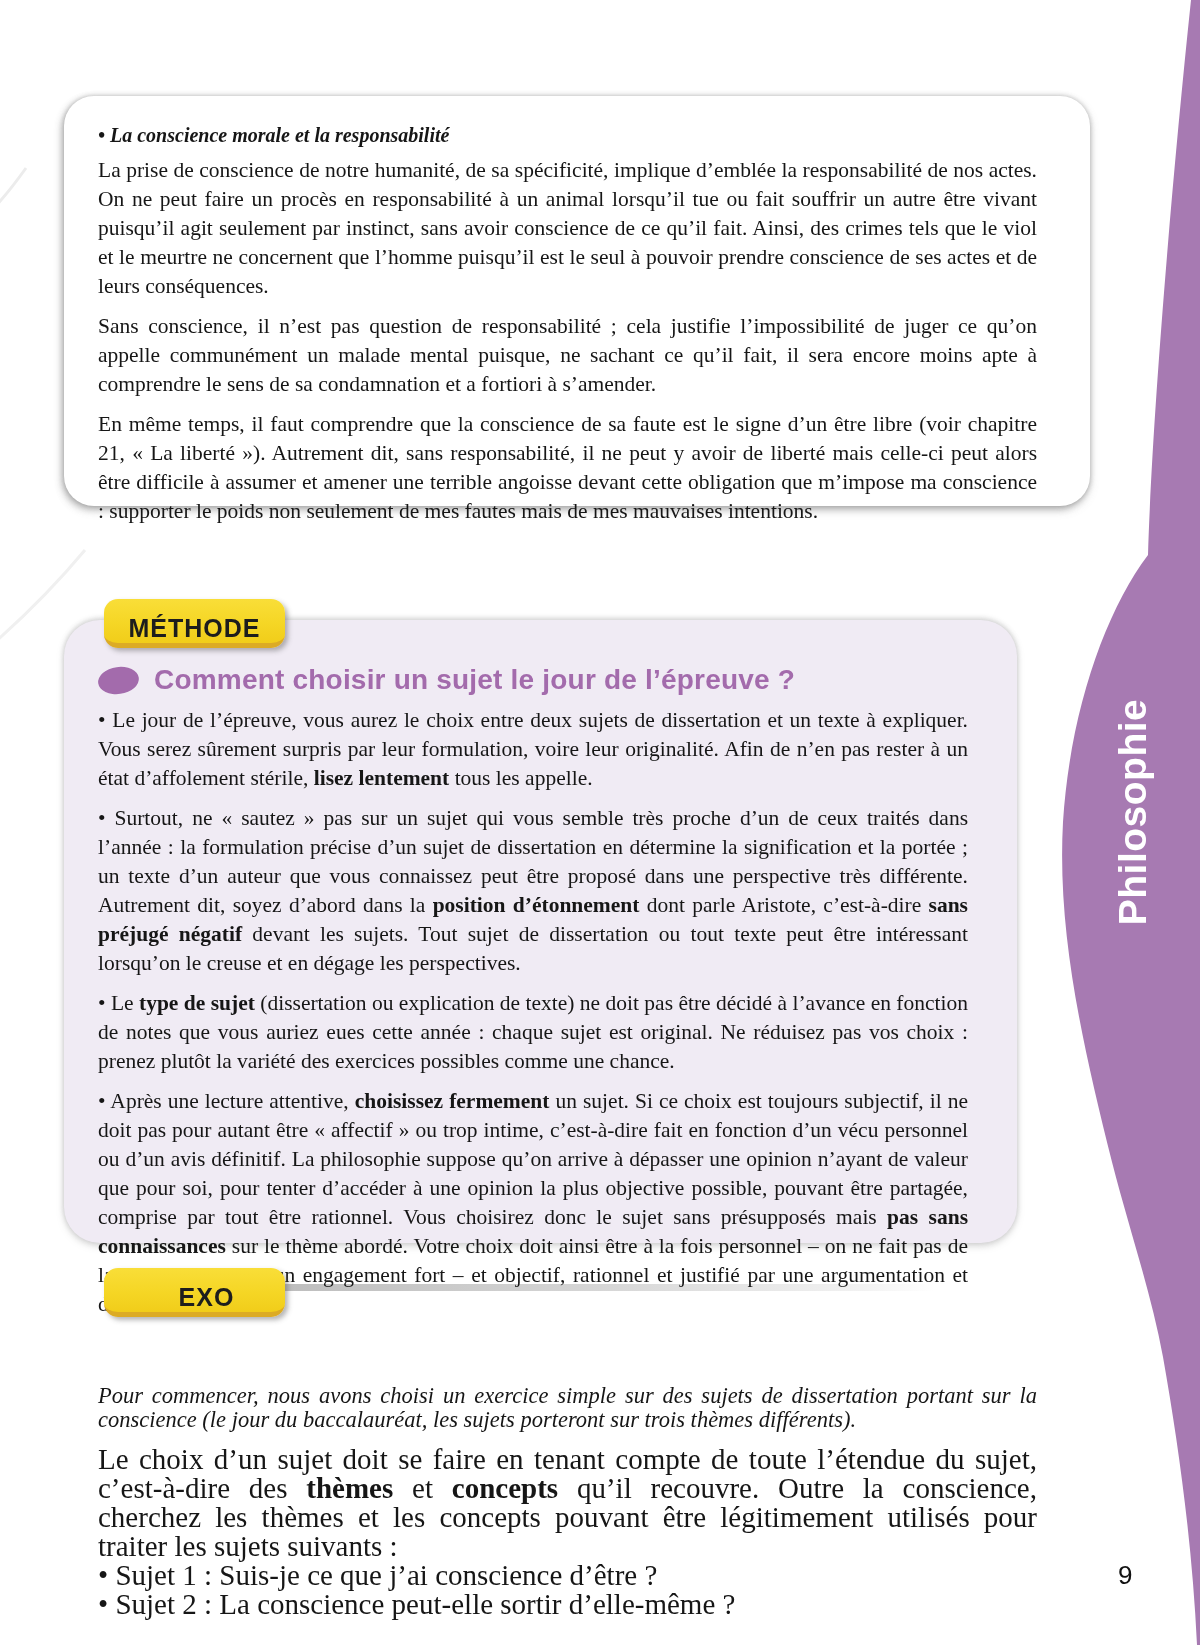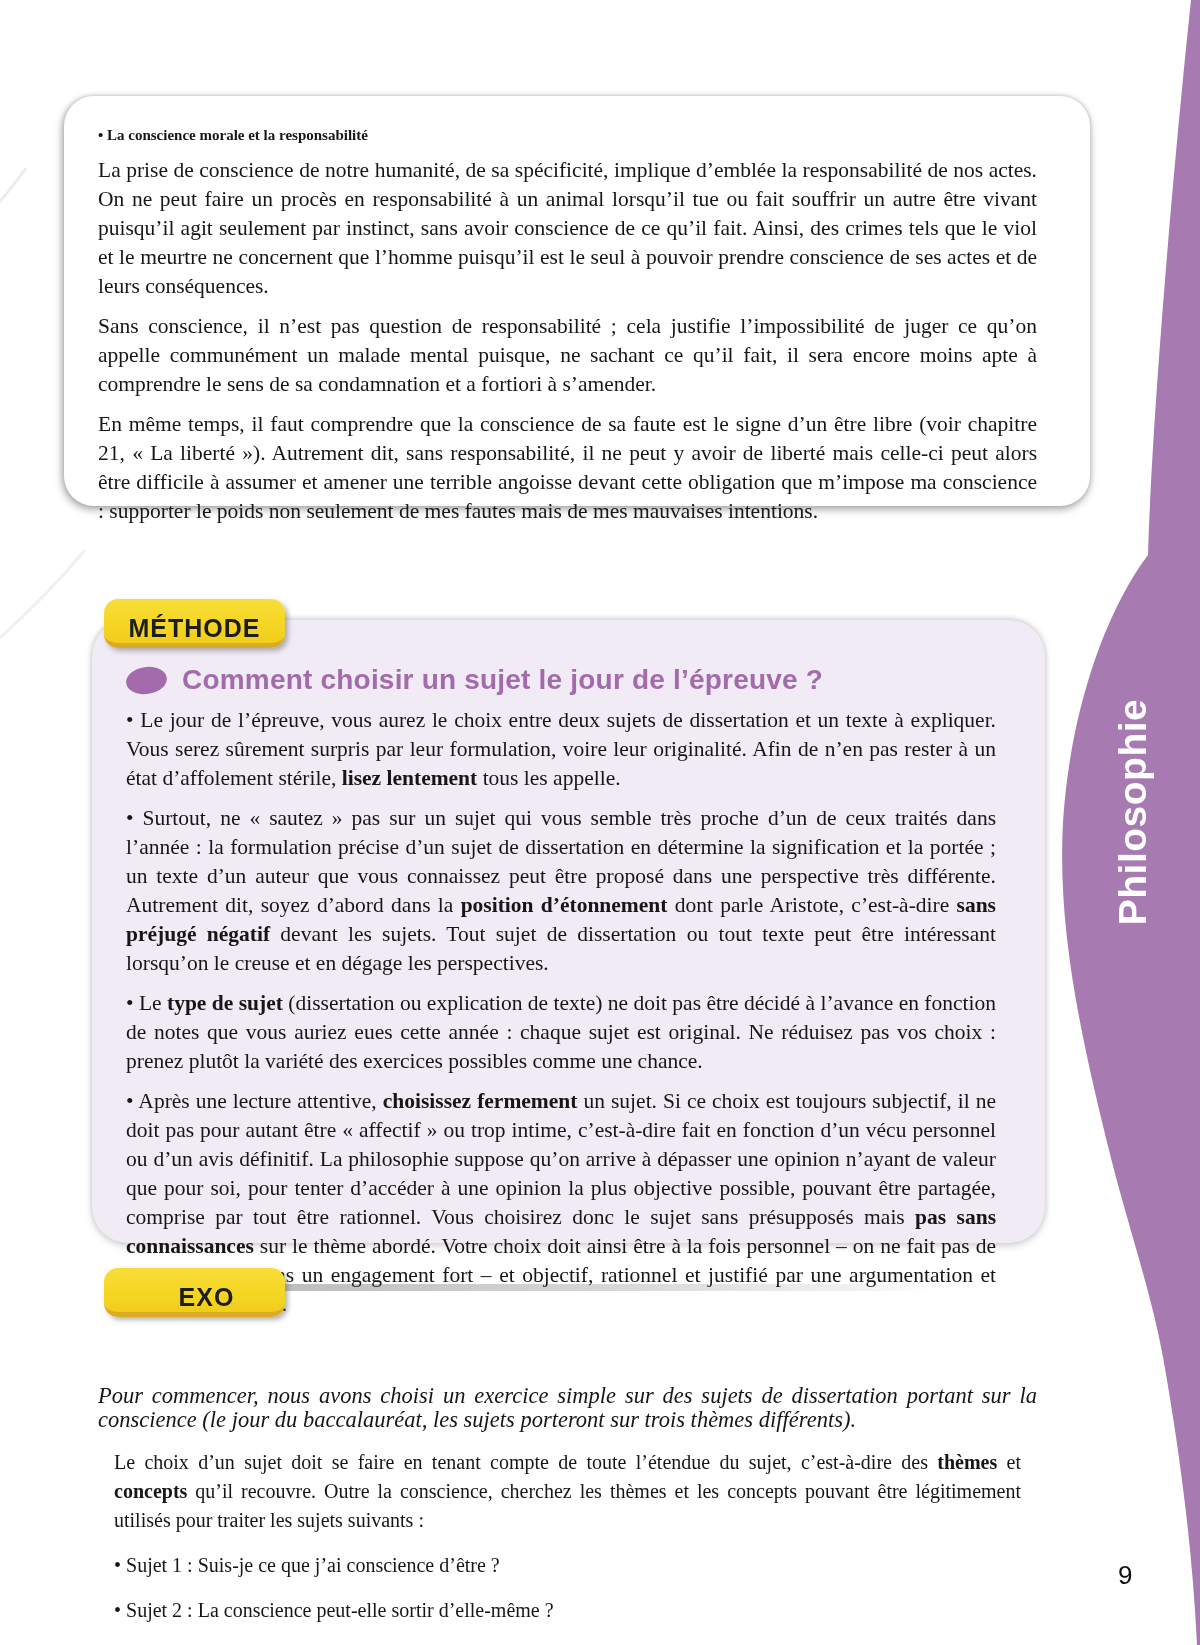--- a/index.html
+++ b/index.html
@@ -18,21 +18,21 @@
     font-weight:bold;font-size:39px;color:#ffffff;letter-spacing:.5px;white-space:nowrap;
   }
   
   .top-card{
     position:absolute;left:64px;top:96px;width:1026px;height:410px;
     background:#ffffff;border-radius:30px;box-sizing:border-box;
     padding:25px 53px 0 34px;
     box-shadow:0 0 5px rgba(120,120,120,.45),0 4px 8px rgba(120,120,120,.35),-3px 3px 7px rgba(130,130,130,.3);
   }
   .top-card h3{
-    margin:0 0 7px 0;font-size:15px;font-weight:bold;line-height:28px;
+    margin:0 0 7px 0;font-size:20px;font-weight:bold;line-height:28px;font-style:italic;
   }
   .serif-body p{
     margin:0 0 11px 0;font-size:21.5px;line-height:29px;text-align:justify;
   }
   .b{font-weight:bold;}
   .i{}
   
   .badge{
     position:absolute;width:181px;height:49px;border-radius:14px;
     background:linear-gradient(#f9de38,var(--badge_yellow) 55%,#f1cd1a);
@@ -45,21 +45,20 @@
   }
   .badge-methode{left:104px;top:599px;}
   .badge-exo{left:104px;top:1268px;padding-left:24px;}
   
   .method-box{
     position:absolute;left:64px;top:620px;width:953px;height:623px;
     background:var(--lavender_bg);border-radius:36px;box-sizing:border-box;
     padding:44px 49px 0 34px;
     box-shadow:0 -2px 5px rgba(130,130,130,.3),0 3px 7px rgba(130,130,130,.35);
     z-index:2;
-    margin-left:28px;
   }
   .method-heading-row{display:flex;align-items:center;margin:0 0 10px 0;}
   .heading-ellipse{
     width:41px;height:27px;border-radius:50%;
     background:var(--heading_purple);
     transform:rotate(-8deg);margin-right:15px;flex:0 0 auto;
   }
   .method-heading-row h2{
     margin:0;font-family:"Liberation Sans","DejaVu Sans",sans-serif;
     font-size:28px;font-weight:bold;color:var(--heading_purple);letter-spacing:.2px;
@@ -67,21 +66,21 @@
   
   .exo-line{
     position:absolute;left:195px;top:1284px;width:740px;height:7px;border-radius:4px;
     background:linear-gradient(to right,#b7b7b7,#d6d6d6 55%,#f2f2f2 90%,rgba(255,255,255,0));
     z-index:1;
   }
   .exo-section{position:absolute;left:98px;top:1384px;width:939px;}
   .exo-intro p{
     margin:0 0 13px 0;font-size:22.5px;line-height:24px;font-style:italic;text-align:justify;
   }
-  .exo-body p{margin:16px;font-size:20px;line-height:29px;text-align:justify;}
+  .exo-body p{margin:0;font-size:29px;line-height:29px;text-align:justify;}
   
   .page-number{
     position:absolute;left:1118px;top:1560px;
     font-family:"Liberation Sans","DejaVu Sans",sans-serif;font-size:26px;color:#111;
   }
 </style>
 </head>
 <body>
 
 <svg class="bg-svg" viewBox="0 0 1200 1645" aria-hidden="true">

